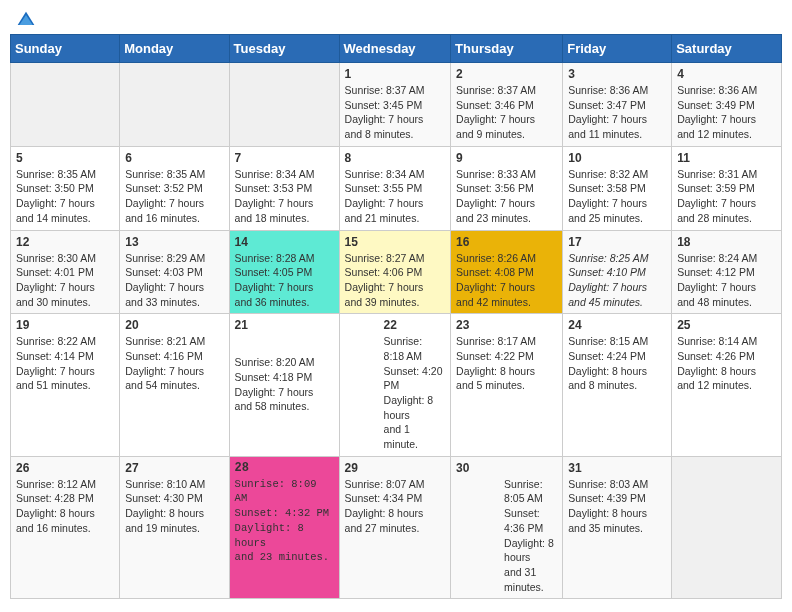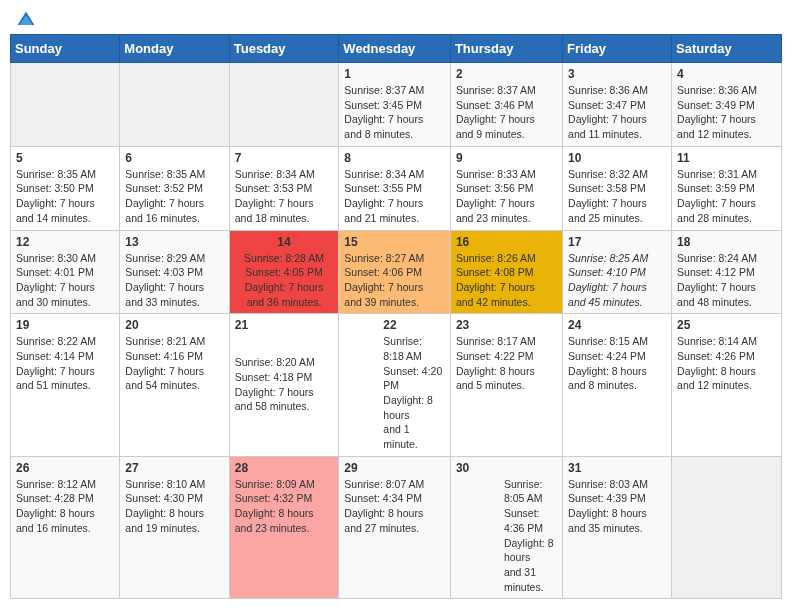--- a/index.html
+++ b/index.html
@@ -222,28 +222,28 @@
 Daylight: 7 hours
 and 30 minutes.</div>
         </td>
         <td style="background: rgb(249, 249, 249);">
           <span class="day-number">13</span>
           <div class="day-info" style="white-space: pre-line;">Sunrise: 8:29 AM
 Sunset: 4:03 PM
 Daylight: 7 hours
 and 33 minutes.</div>
         </td>
-        <td style="background: #ef4444; text-align: center;">
+        <td style="background: #5eead4;">
           <span class="day-number">14</span>
           <div class="day-info" style="white-space: pre-line;">Sunrise: 8:28 AM
 Sunset: 4:05 PM
 Daylight: 7 hours
 and 36 minutes.</div>
         </td>
-        <td style="background: #fdba74;">
+        <td style="background: #fef9c3;">
           <span class="day-number">15</span>
           <div class="day-info" style="white-space: pre-line;">Sunrise: 8:27 AM
 Sunset: 4:06 PM
 Daylight: 7 hours
 and 39 minutes.</div>
         </td>
         <td style="background: #eab308;">
           <span class="day-number">16</span>
           <div class="day-info" style="white-space: pre-line;">Sunrise: 8:26 AM
 Sunset: 4:08 PM
@@ -324,21 +324,21 @@
 Daylight: 8 hours
 and 16 minutes.</div>
         </td>
         <td style="background: rgb(249, 249, 249);">
           <span class="day-number">27</span>
           <div class="day-info" style="white-space: pre-line;">Sunrise: 8:10 AM
 Sunset: 4:30 PM
 Daylight: 8 hours
 and 19 minutes.</div>
         </td>
-        <td style="background: #fca5a5;">
+        <td style="background: #ec4899; font-family: Liberation Mono, monospace;">
           <span class="day-number">28</span>
           <div class="day-info" style="white-space: pre-line;">Sunrise: 8:09 AM
 Sunset: 4:32 PM
 Daylight: 8 hours
 and 23 minutes.</div>
         </td>
         <td style="background: rgb(249, 249, 249);">
           <span class="day-number">29</span>
           <div class="day-info" style="white-space: pre-line;">Sunrise: 8:07 AM
 Sunset: 4:34 PM

